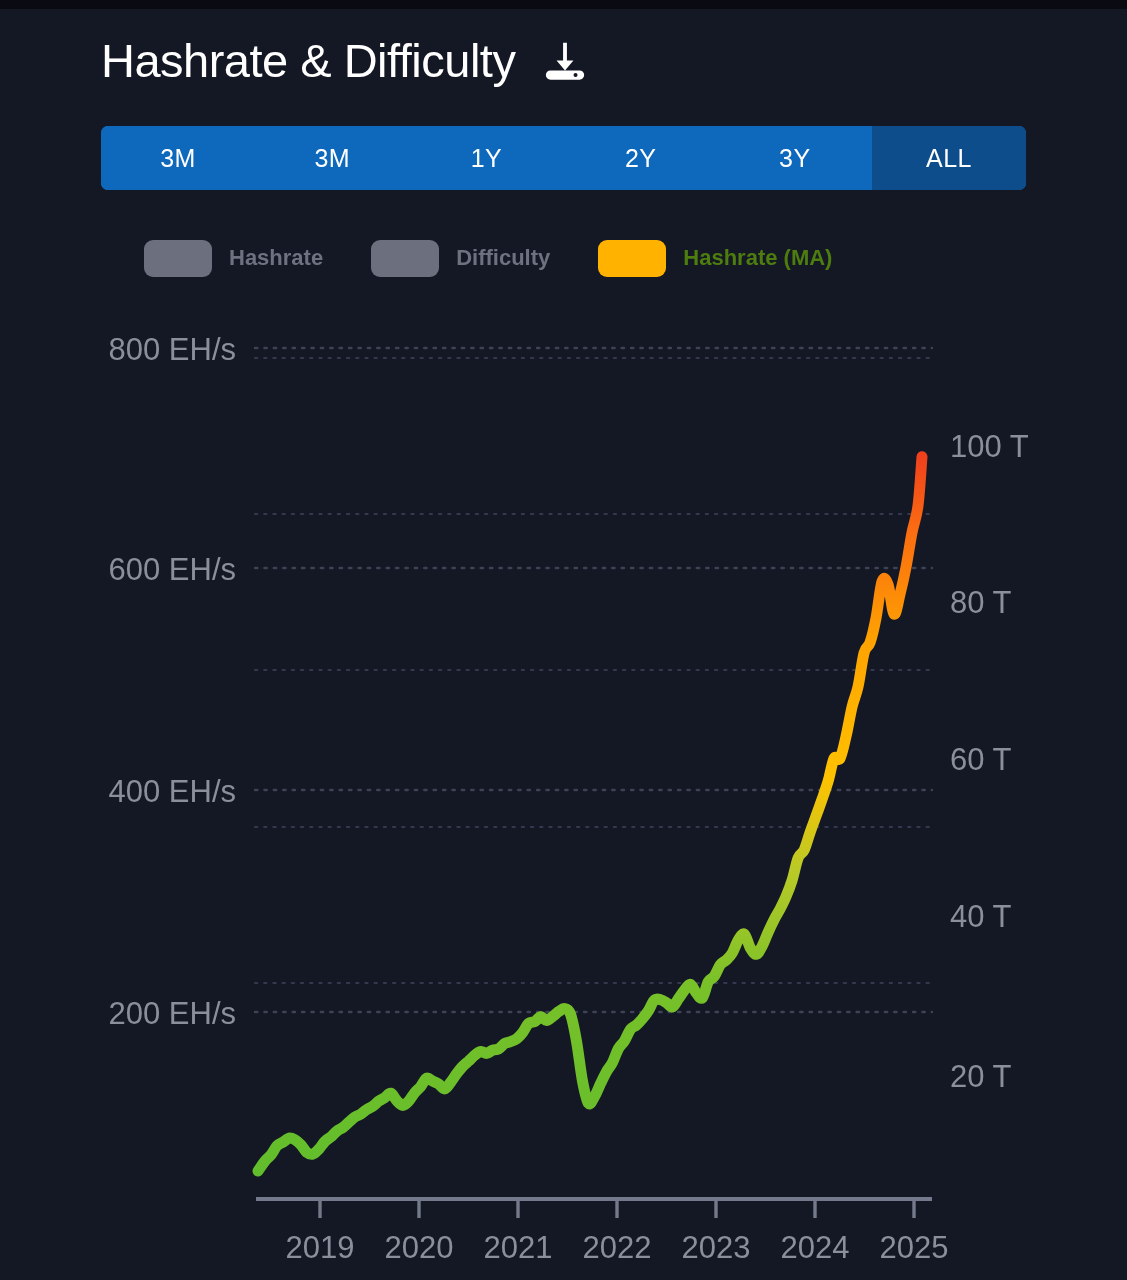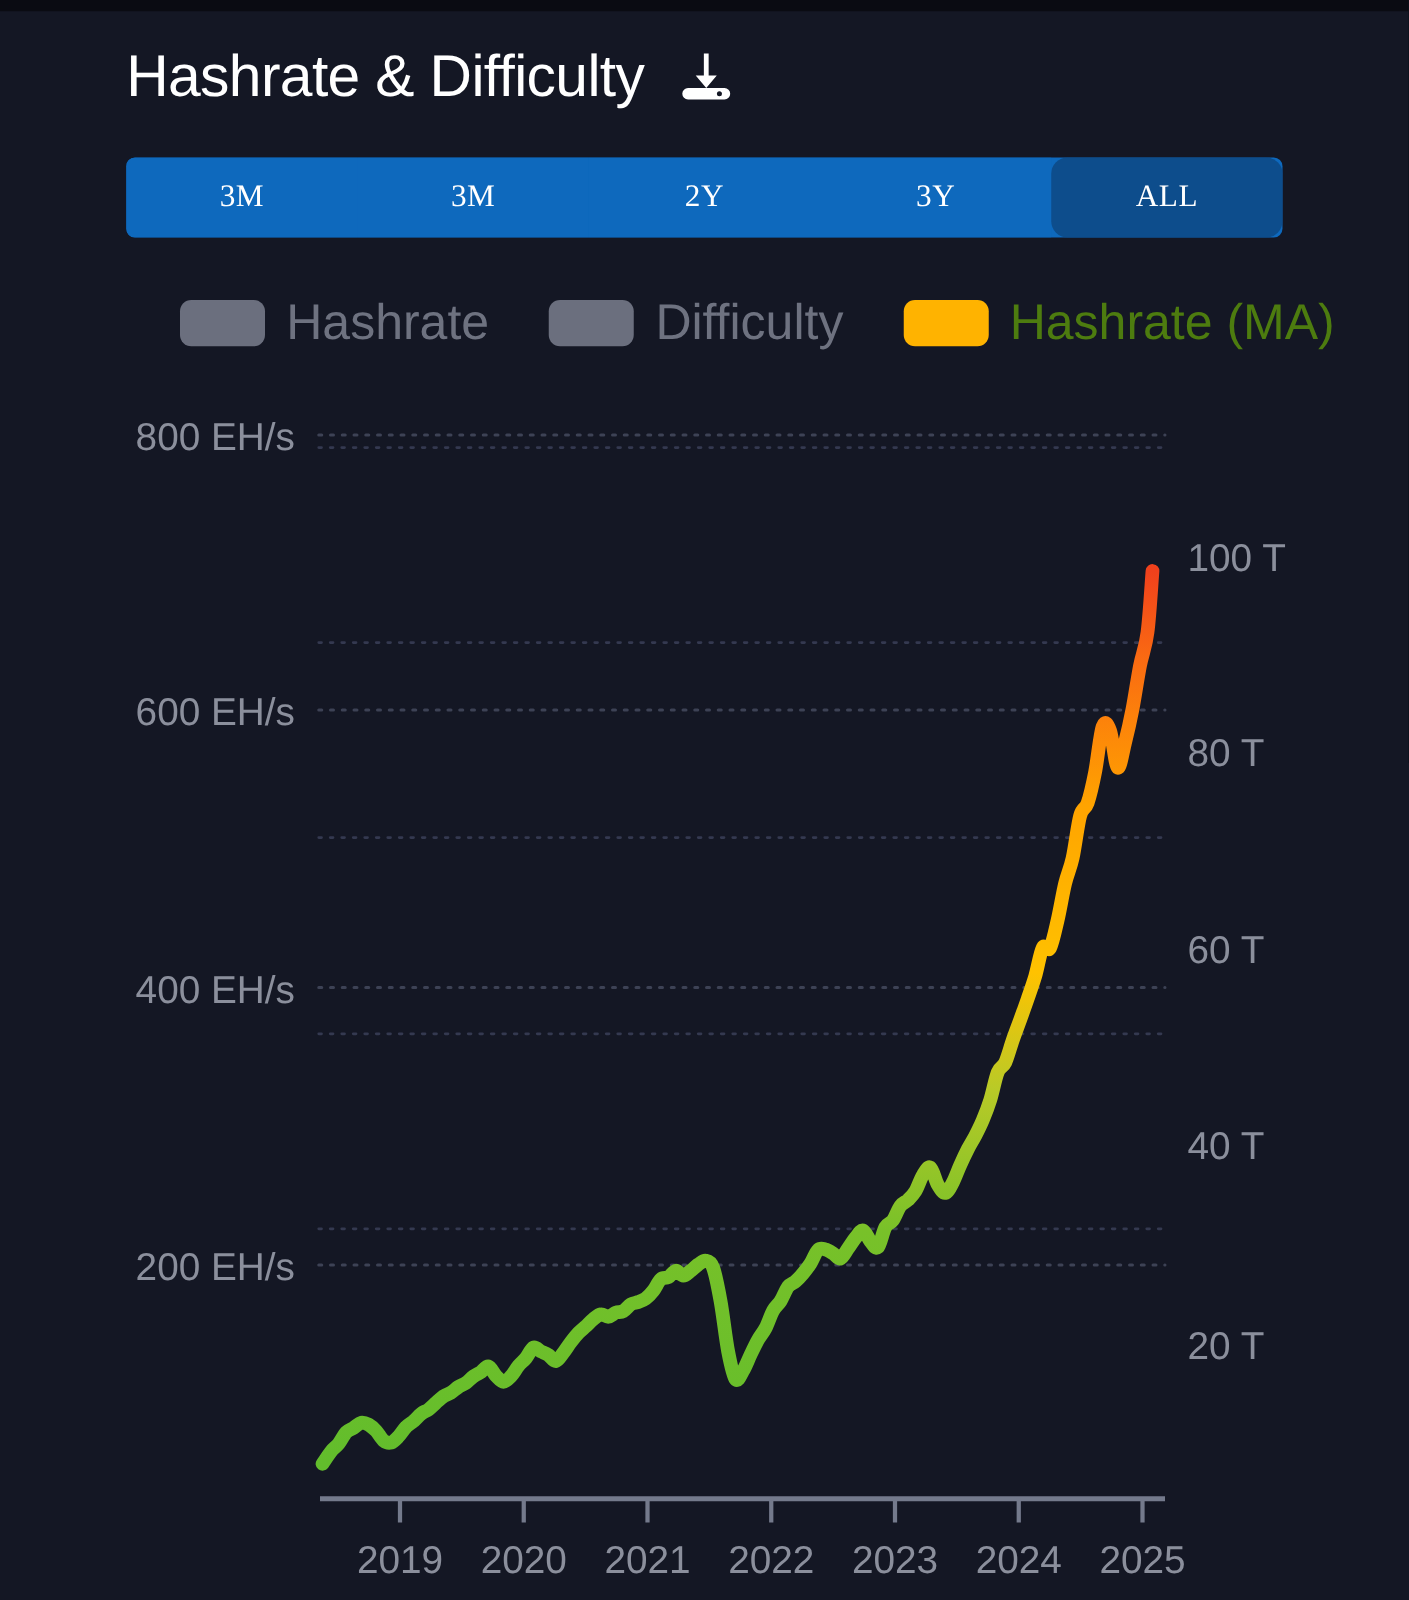--- a/index.html
+++ b/index.html
@@ -72,26 +72,26 @@
     display: flex;
     align-items: center;
     justify-content: center;
     color: #ffffff;
     font-size: 25px;
     font-weight: 400;
     letter-spacing: 0.4px;
     background: #0e69bd;
     border: none;
     cursor: pointer;
-    font-family: Liberation Serif, serif;
+    font-family: Liberation Sans, sans-serif;
     height: 100%;
   }
   .range-tab.selected {
     background: #0d4d8c;
-    border-radius: 13px;
+    border-radius: 1px;
   }
 
   
   .legend {
     position: absolute;
     top: 234px;
     left: 144px;
     display: flex;
     align-items: center;
     gap: 0;
@@ -105,23 +105,24 @@
     cursor: pointer;
   }
   .legend-item:last-child { margin-right: 0; }
   .legend-swatch {
     width: 68px;
     height: 37px;
     border-radius: 9px;
     flex: none;
   }
   .legend-label {
-    font-size: 40px;
+    font-size: 22px;
     white-space: nowrap;
     line-height: 1;
+    font-weight: bold;
   }
   .legend-item.off .legend-label { color: #6e7280; }
   .legend-item.on  .legend-label { color: #4d7c0f; }
 
   
   .chart-wrap {
     position: absolute;
     top: 300px;
     left: 0;
     width: 978px;
@@ -151,20 +152,21 @@
     <svg class="download-icon" viewBox="0 0 24 24">
       <path d="M11 2 h2 v9.2 h3.4 L12 16.4 L7.6 11.2 H11 Z" fill="#ffffff"></path>
       <path d="M4.4 16.4 h15.2 a2.4 2.4 0 0 1 0 4.8 H4.4 a2.4 2.4 0 0 1 0 -4.8 Z" fill="#ffffff"></path>
       <circle cx="17.5" cy="18.8" r="1.05" fill="#141724"></circle>
     </svg>
   </div>
 
   <div class="range-tabs">
     <button class="range-tab">3M</button>
     <button class="range-tab">3M</button>
+    <button class="range-tab">1Y</button>
     <button class="range-tab">2Y</button>
     <button class="range-tab">3Y</button>
     <button class="range-tab selected">ALL</button>
   </div>
 
   <div class="legend">
     <div class="legend-item off">
       <span class="legend-swatch" style="background:#6b6f7e"></span>
       <span class="legend-label">Hashrate</span>
     </div>

